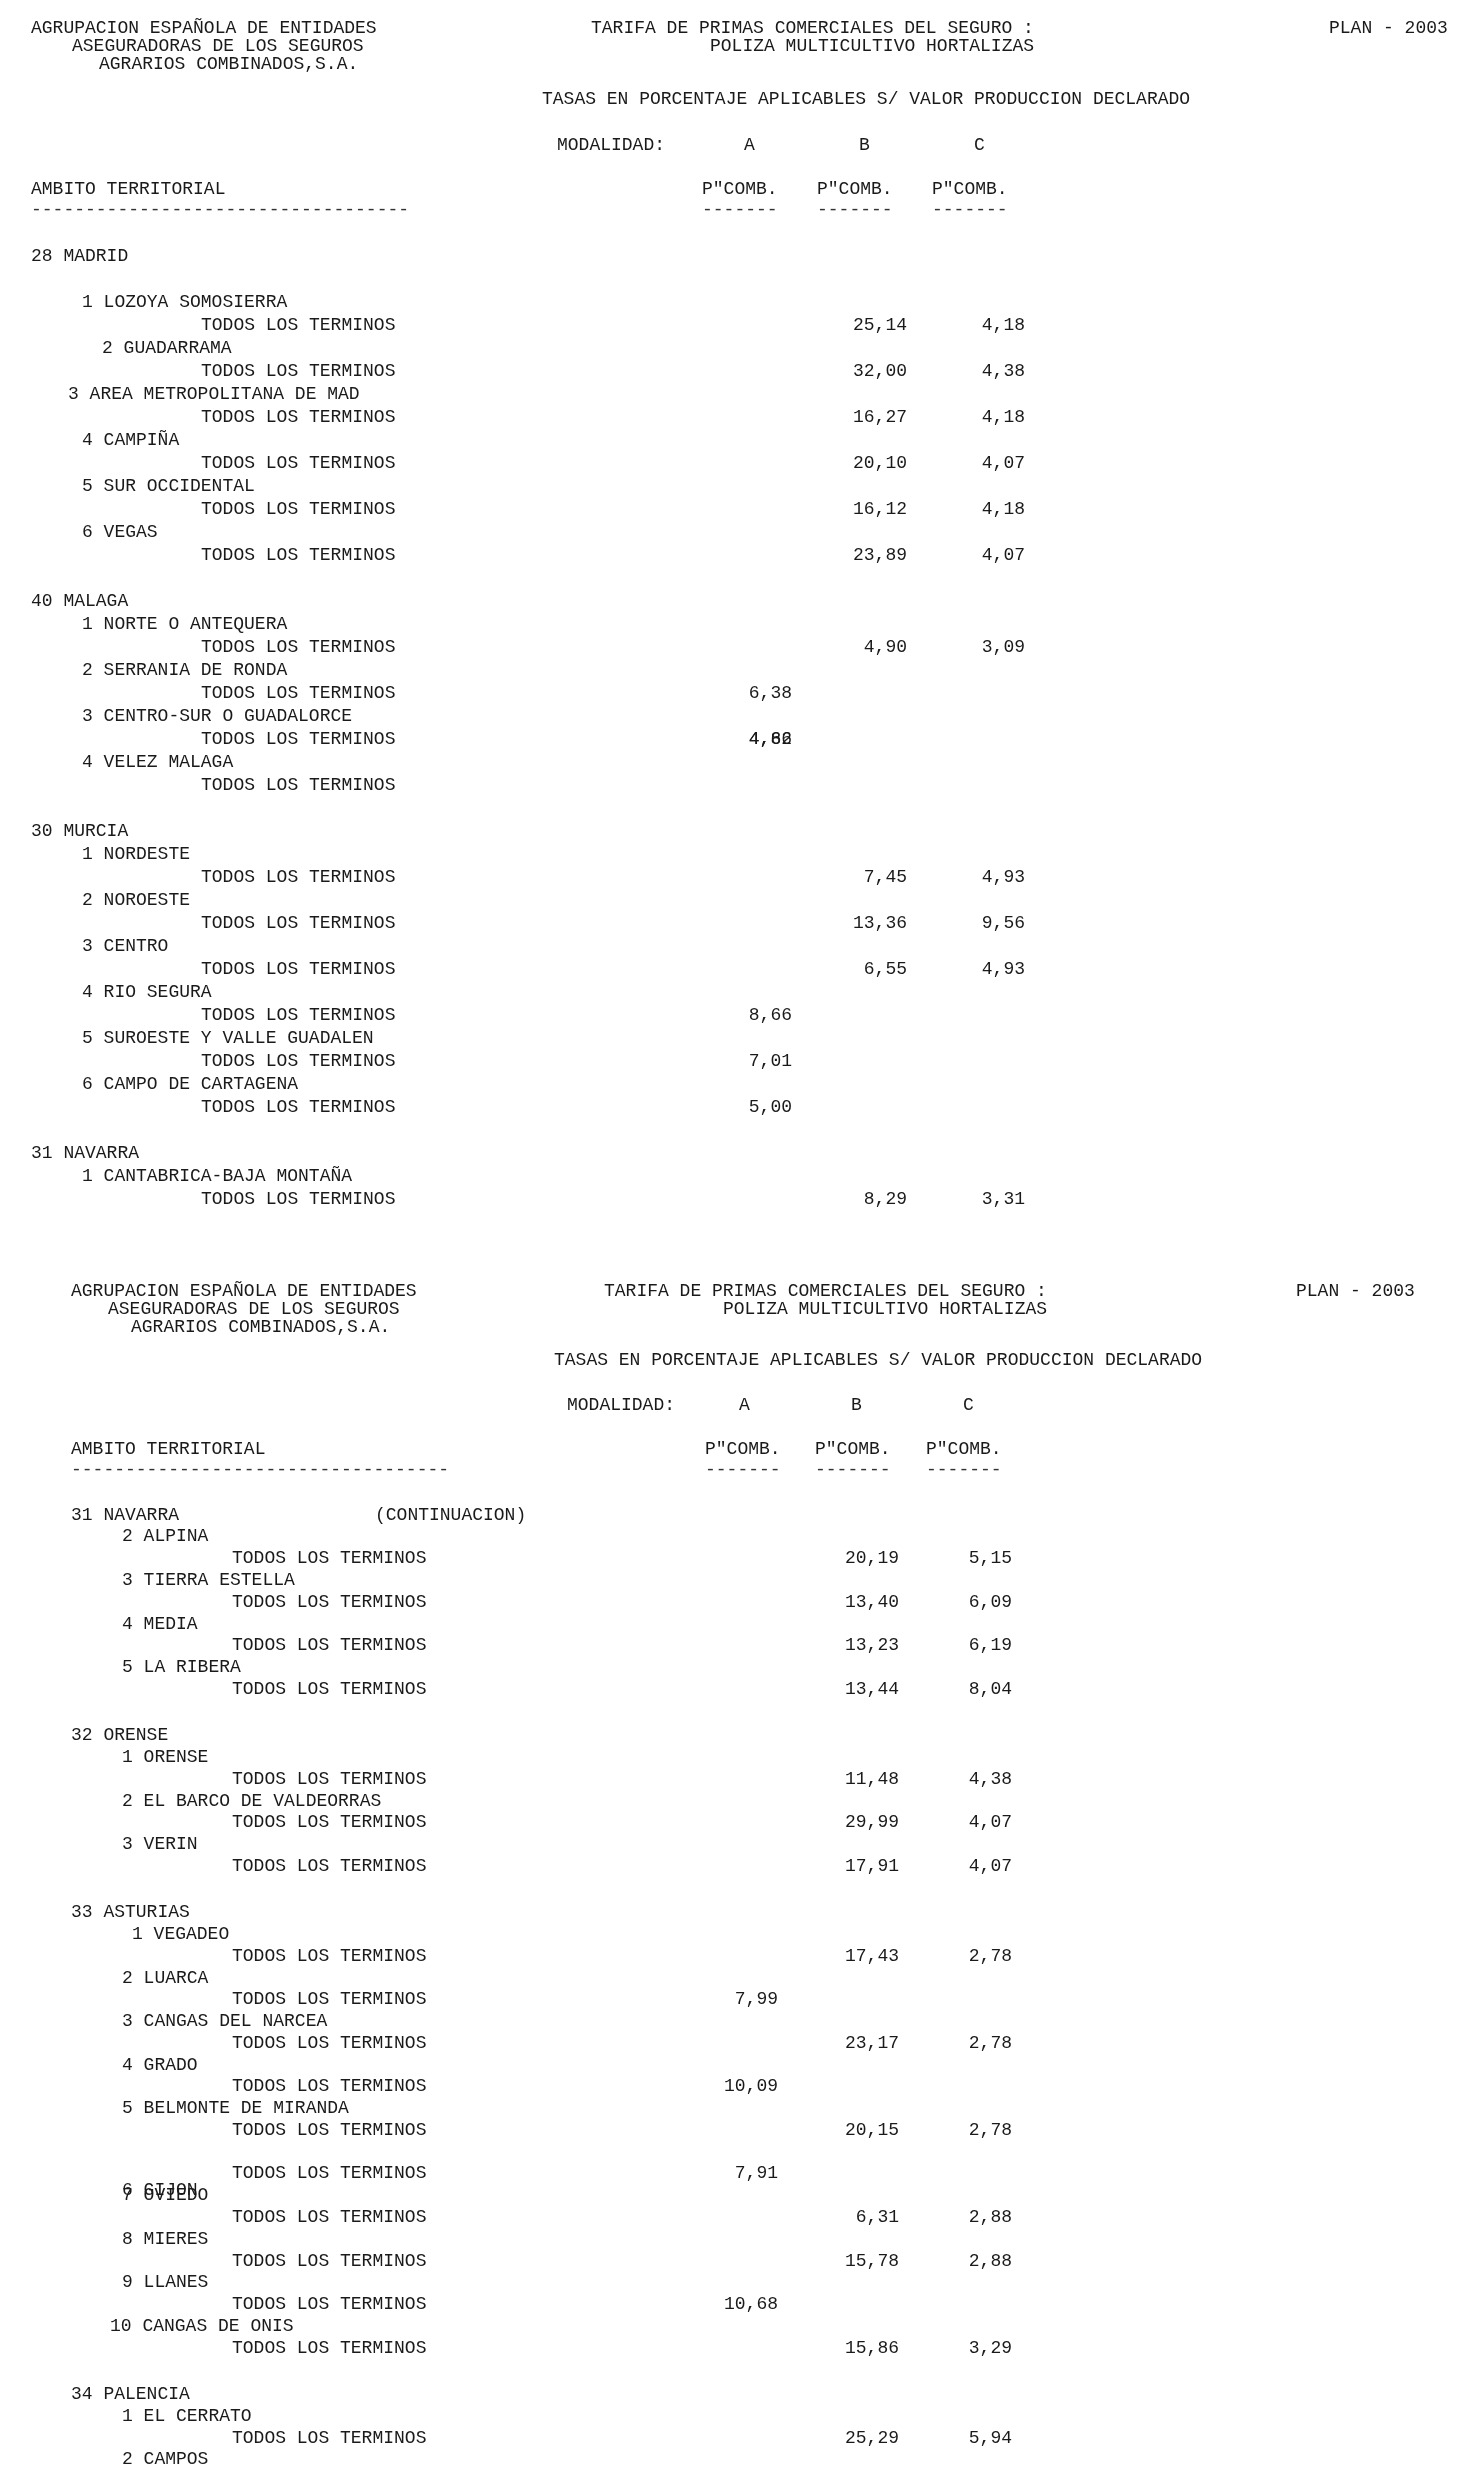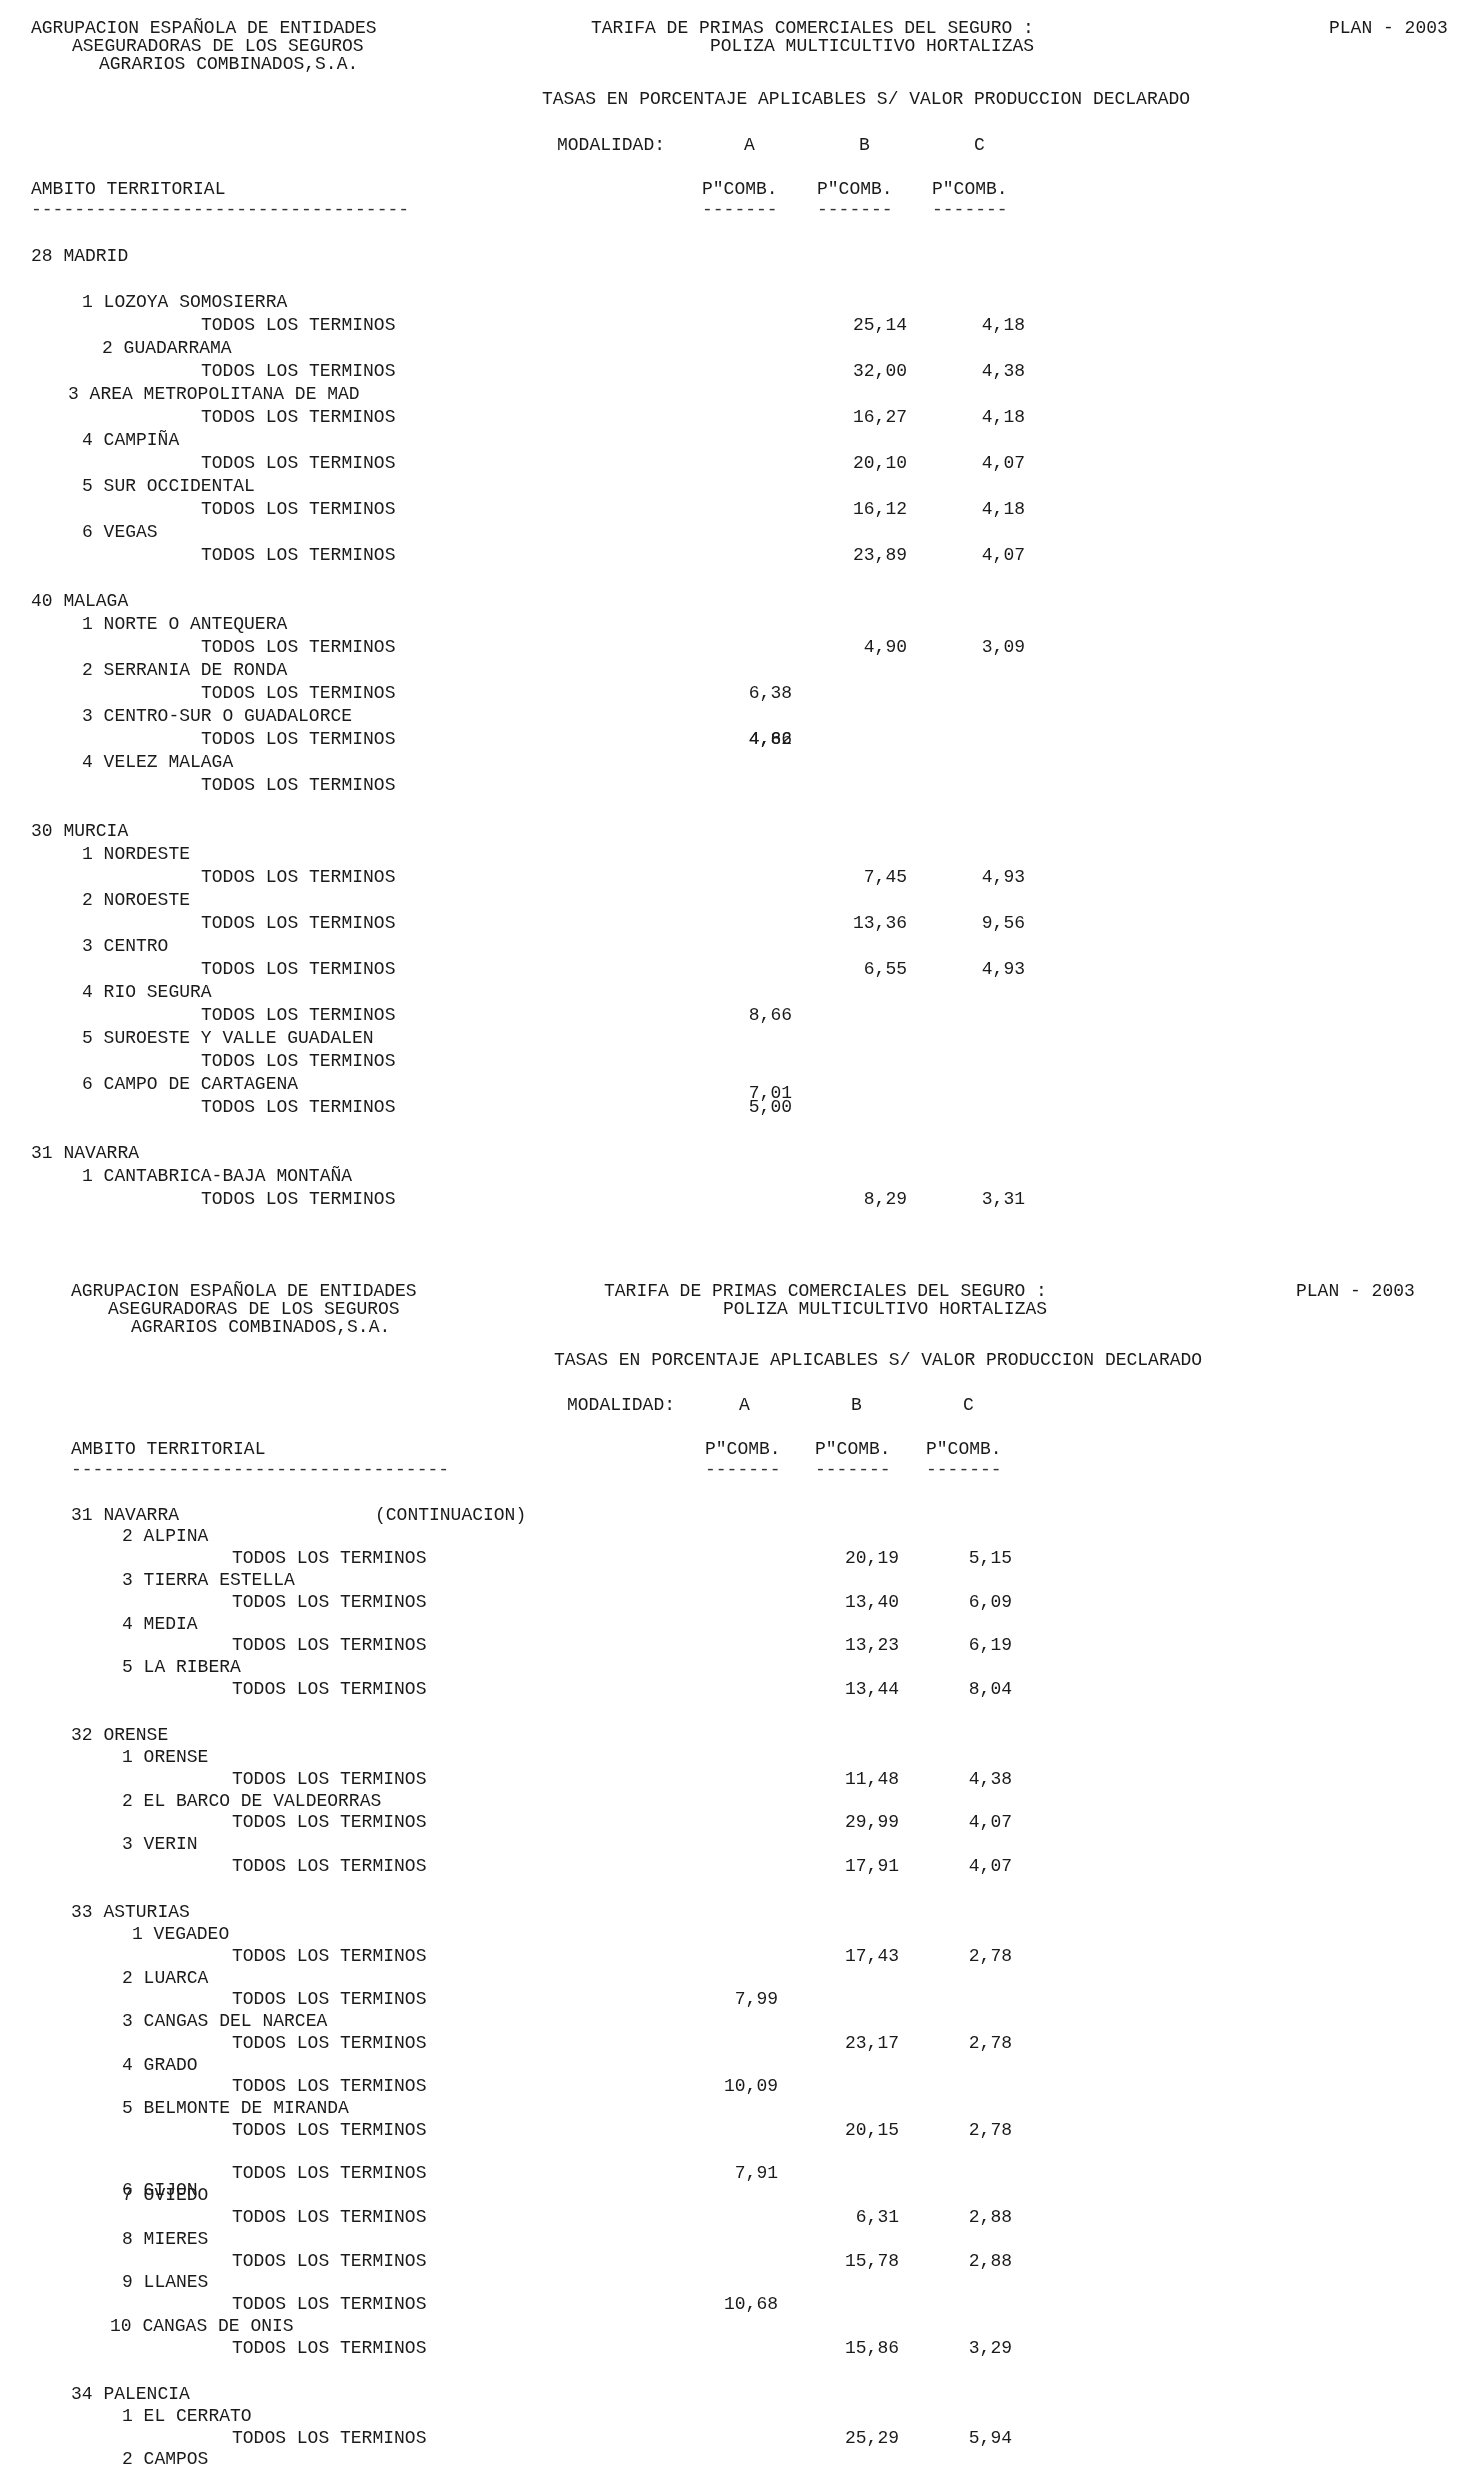--- a/index.html
+++ b/index.html
@@ -82,21 +82,21 @@
     <div class="ln num" style="left: 935px; top: 913px; width: 90px;">9,56</div>
     <div class="ln" style="left: 82px; top: 936px;">3 CENTRO</div>
     <div class="ln" style="left: 201px; top: 959px;">TODOS LOS TERMINOS</div>
     <div class="ln num" style="left: 817px; top: 959px; width: 90px;">6,55</div>
     <div class="ln num" style="left: 935px; top: 959px; width: 90px;">4,93</div>
     <div class="ln" style="left: 82px; top: 982px;">4 RIO SEGURA</div>
     <div class="ln" style="left: 201px; top: 1005px;">TODOS LOS TERMINOS</div>
     <div class="ln num" style="left: 702px; top: 1005px; width: 90px;">8,66</div>
     <div class="ln" style="left: 82px; top: 1028px;">5 SUROESTE Y VALLE GUADALEN</div>
     <div class="ln" style="left: 201px; top: 1051px;">TODOS LOS TERMINOS</div>
-    <div class="ln num" style="left: 702px; top: 1051px; width: 90px; margin-top: 32px;">7,01</div>
+    <div class="ln num" style="left: 702px; top: 1051px; width: 90px;">7,01</div>
     <div class="ln" style="left: 82px; top: 1074px;">6 CAMPO DE CARTAGENA</div>
     <div class="ln" style="left: 201px; top: 1097px;">TODOS LOS TERMINOS</div>
     <div class="ln num" style="left: 702px; top: 1097px; width: 90px;">5,00</div>
     <div class="ln" style="left: 31px; top: 1143px;">31 NAVARRA</div>
     <div class="ln" style="left: 82px; top: 1166px;">1 CANTABRICA-BAJA MONTAÑA</div>
     <div class="ln" style="left: 201px; top: 1189px;">TODOS LOS TERMINOS</div>
     <div class="ln num" style="left: 817px; top: 1189px; width: 90px;">8,29</div>
     <div class="ln num" style="left: 935px; top: 1189px; width: 90px;">3,31</div>
     <div class="ln" style="left: 71px; top: 1281px;">AGRUPACION ESPAÑOLA DE ENTIDADES</div>
     <div class="ln" style="left: 108px; top: 1299px;">ASEGURADORAS DE LOS SEGUROS</div>

